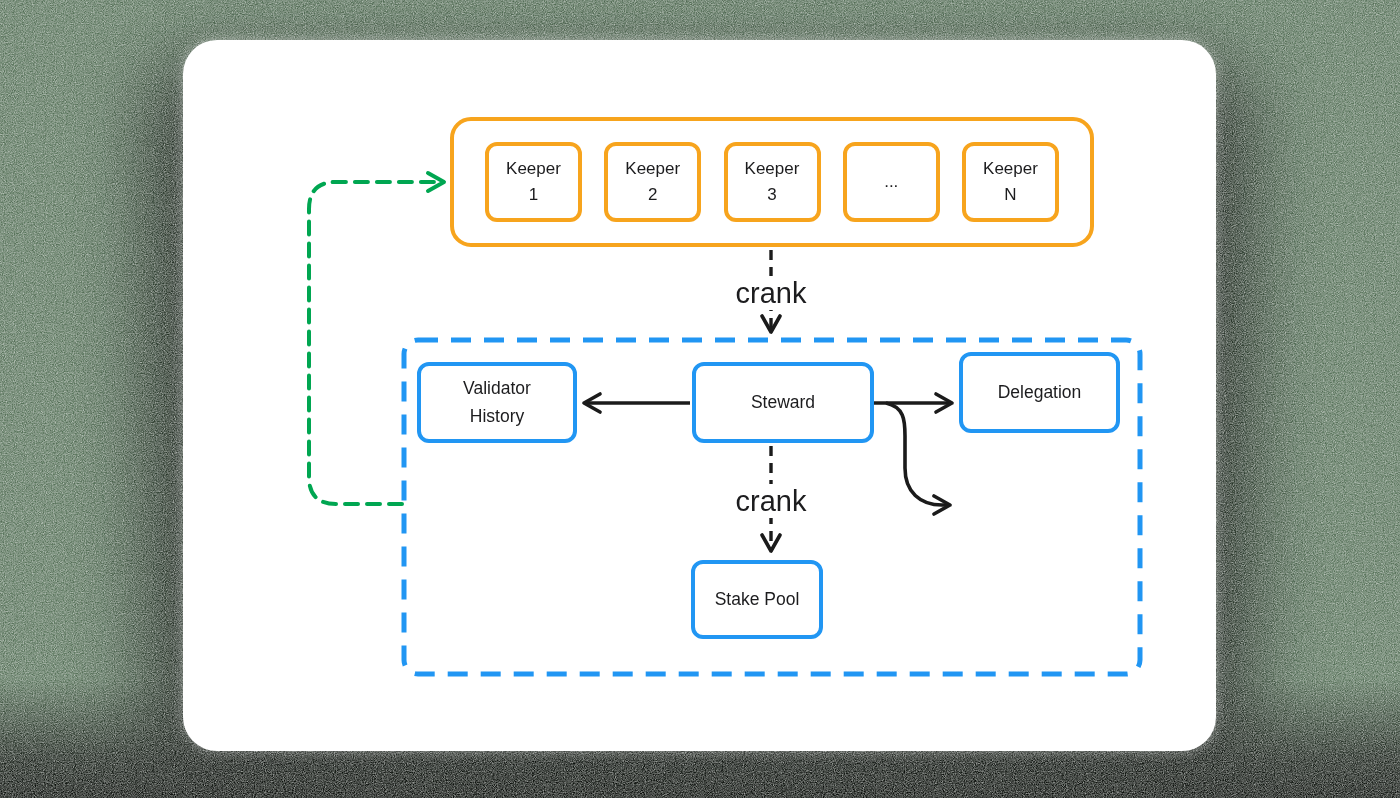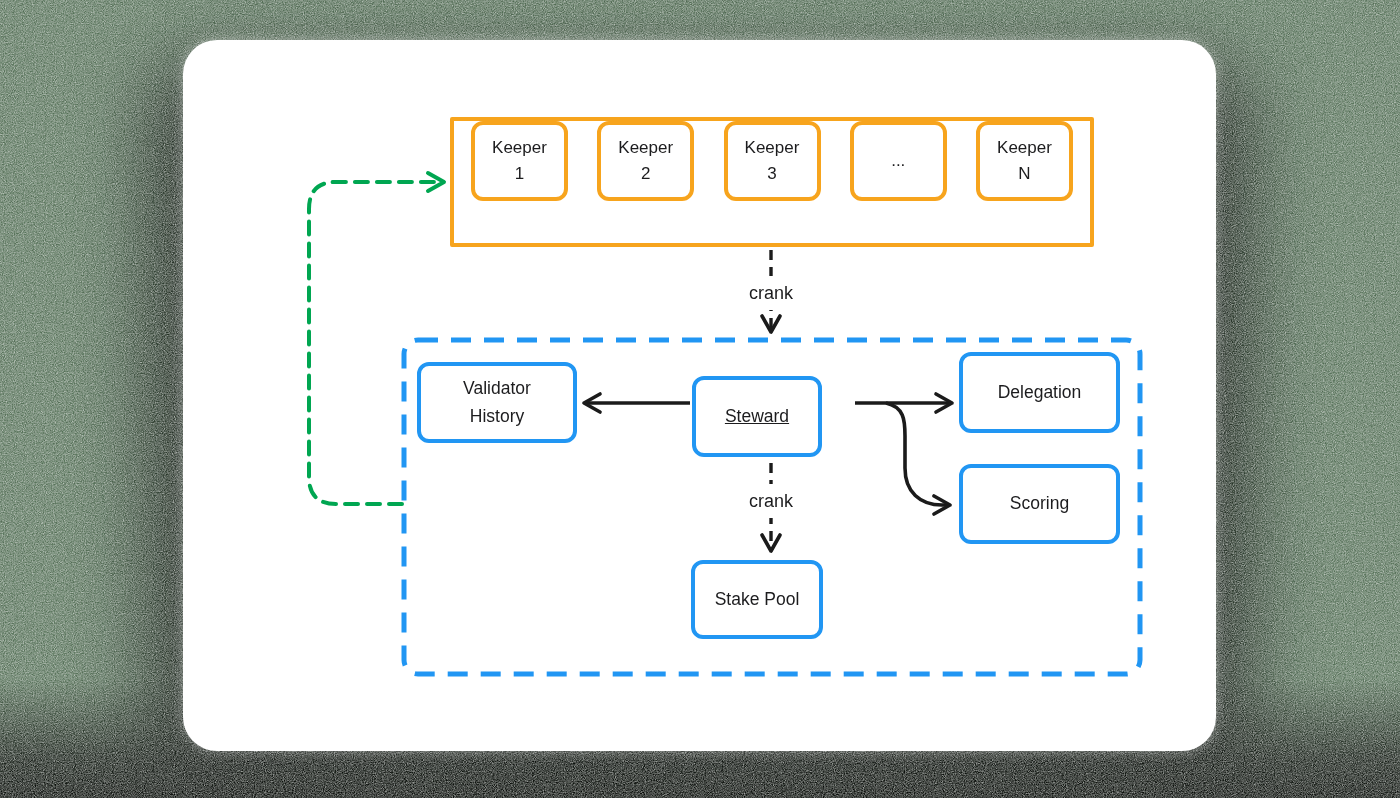--- a/index.html
+++ b/index.html
@@ -26,30 +26,30 @@
   .card{position:absolute;left:183px;top:40px;width:1033px;height:711px;border-radius:34px;
     background:var(--card-bg);z-index:3;box-shadow:0 0 12px 2px rgba(255,255,255,0.30);}
 
   svg.arrows{position:absolute;left:0;top:0;z-index:4;pointer-events:none;}
 
   .node{position:absolute;z-index:5;display:flex;align-items:center;justify-content:center;
     text-align:center;background:var(--card-bg);color:var(--text);
     border:4px solid var(--program-border);border-radius:12px;
     font-size:17.5px;line-height:1.55;white-space:pre-line;}
   .keeper-cluster{position:absolute;z-index:5;left:450px;top:117px;width:644px;height:130px;
-    border:4.5px solid var(--keeper-border);border-radius:2px;background:var(--card-bg);
-    display:flex;align-items:flex-start;justify-content:space-between;padding:0 17px;}
+    border:4.5px solid var(--keeper-border);border-radius:21px;background:var(--card-bg);
+    display:flex;align-items:center;justify-content:space-between;padding:0 31px;}
   .keeper-box{width:97px;height:80px;border:4px solid var(--keeper-border);border-radius:12px;
     display:flex;align-items:center;justify-content:center;text-align:center;color:var(--text);
     font-size:17px;line-height:1.55;white-space:pre-line;background:var(--card-bg);}
   .crank-label{position:absolute;z-index:5;width:116px;text-align:center;background:var(--card-bg);
-    color:var(--text);font-size:18px;line-height:34px;}
+    color:var(--text);font-size:29px;line-height:34px;}
 
   .vh{left:417px;top:362px;width:160px;height:81px;}
-  .steward{left:692px;top:376px;width:130px;height:81px;text-decoration:underline;}
+  .steward{left:692px;top:362px;width:182px;height:81px;}
   .delegation{left:959px;top:352px;width:161px;height:81px;}
   .scoring{left:959px;top:464px;width:161px;height:80px;}
   .stakepool{left:691px;top:560px;width:132px;height:79px;}
   .crank-top{left:713px;top:276px;}
   .crank-bottom{left:713px;top:484px;}
 </style>
 </head>
 <body>
 
 <div class="stage">
@@ -111,16 +111,15 @@
 N</div>
   </div>
 
   <div class="crank-label crank-top">crank</div>
   <div class="crank-label crank-bottom">crank</div>
 
   <div class="node vh">Validator
 History</div>
   <div class="node steward">Steward</div>
   <div class="node delegation">Delegation</div>
-  <div class="node scoring">Scoring</div>
   <div class="node stakepool">Stake Pool</div>
 
 </div>
 
 </body></html>

